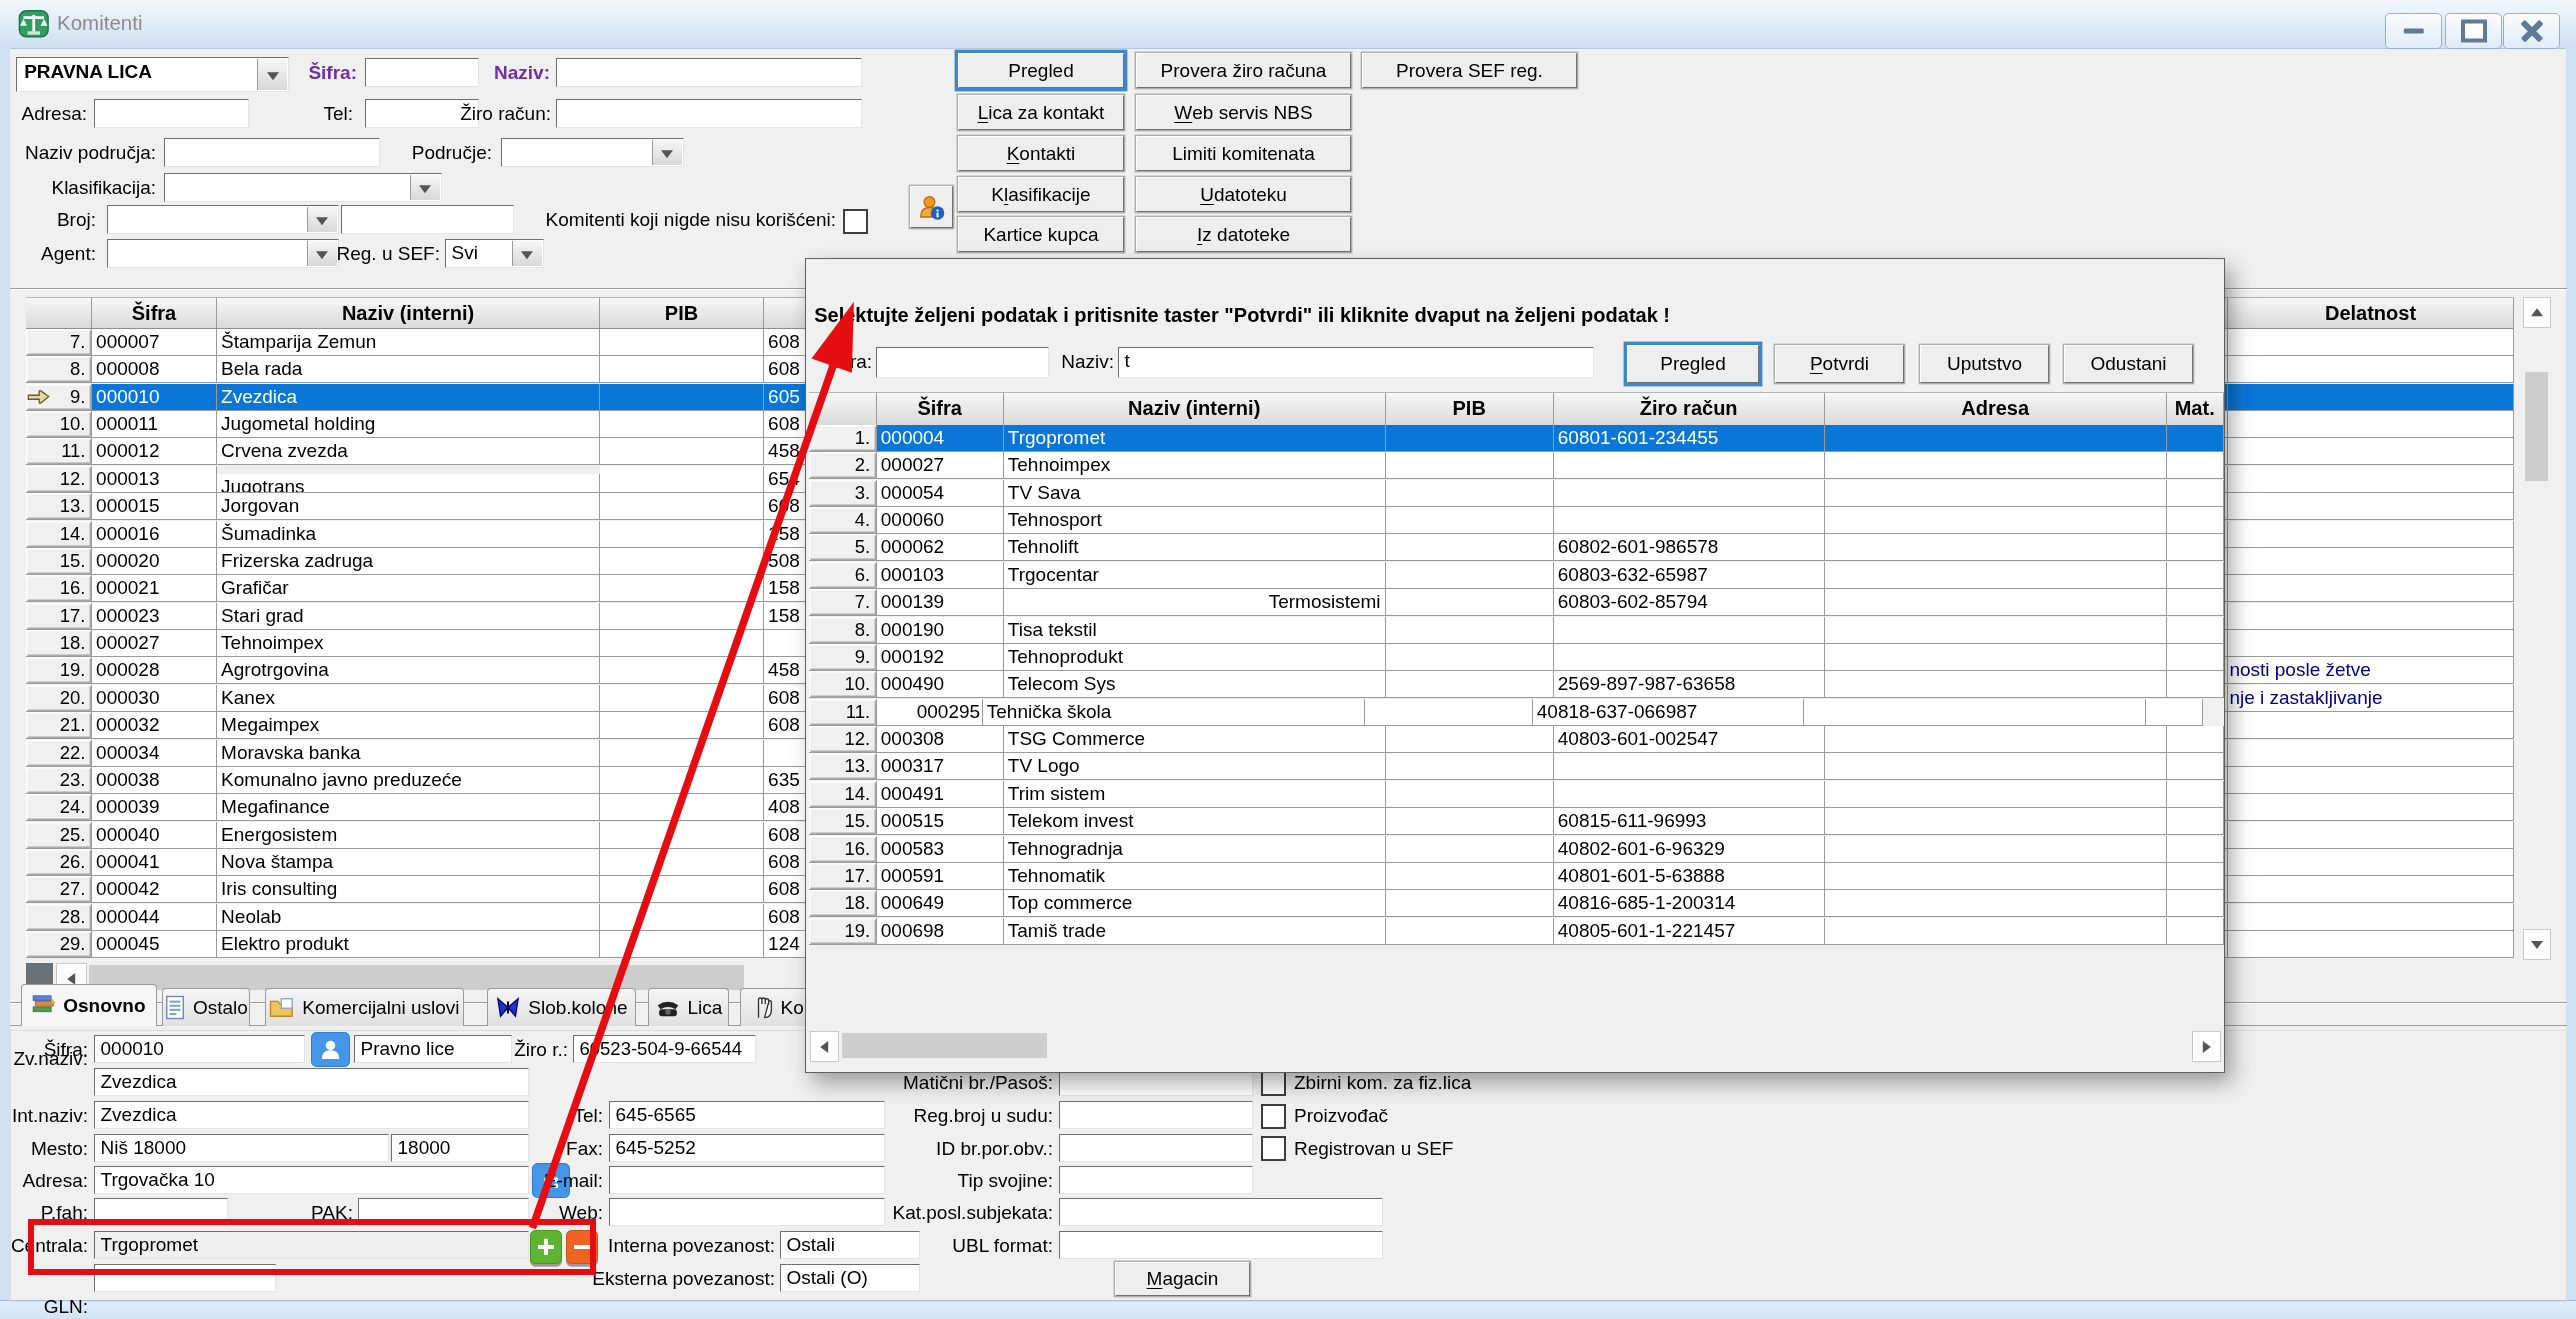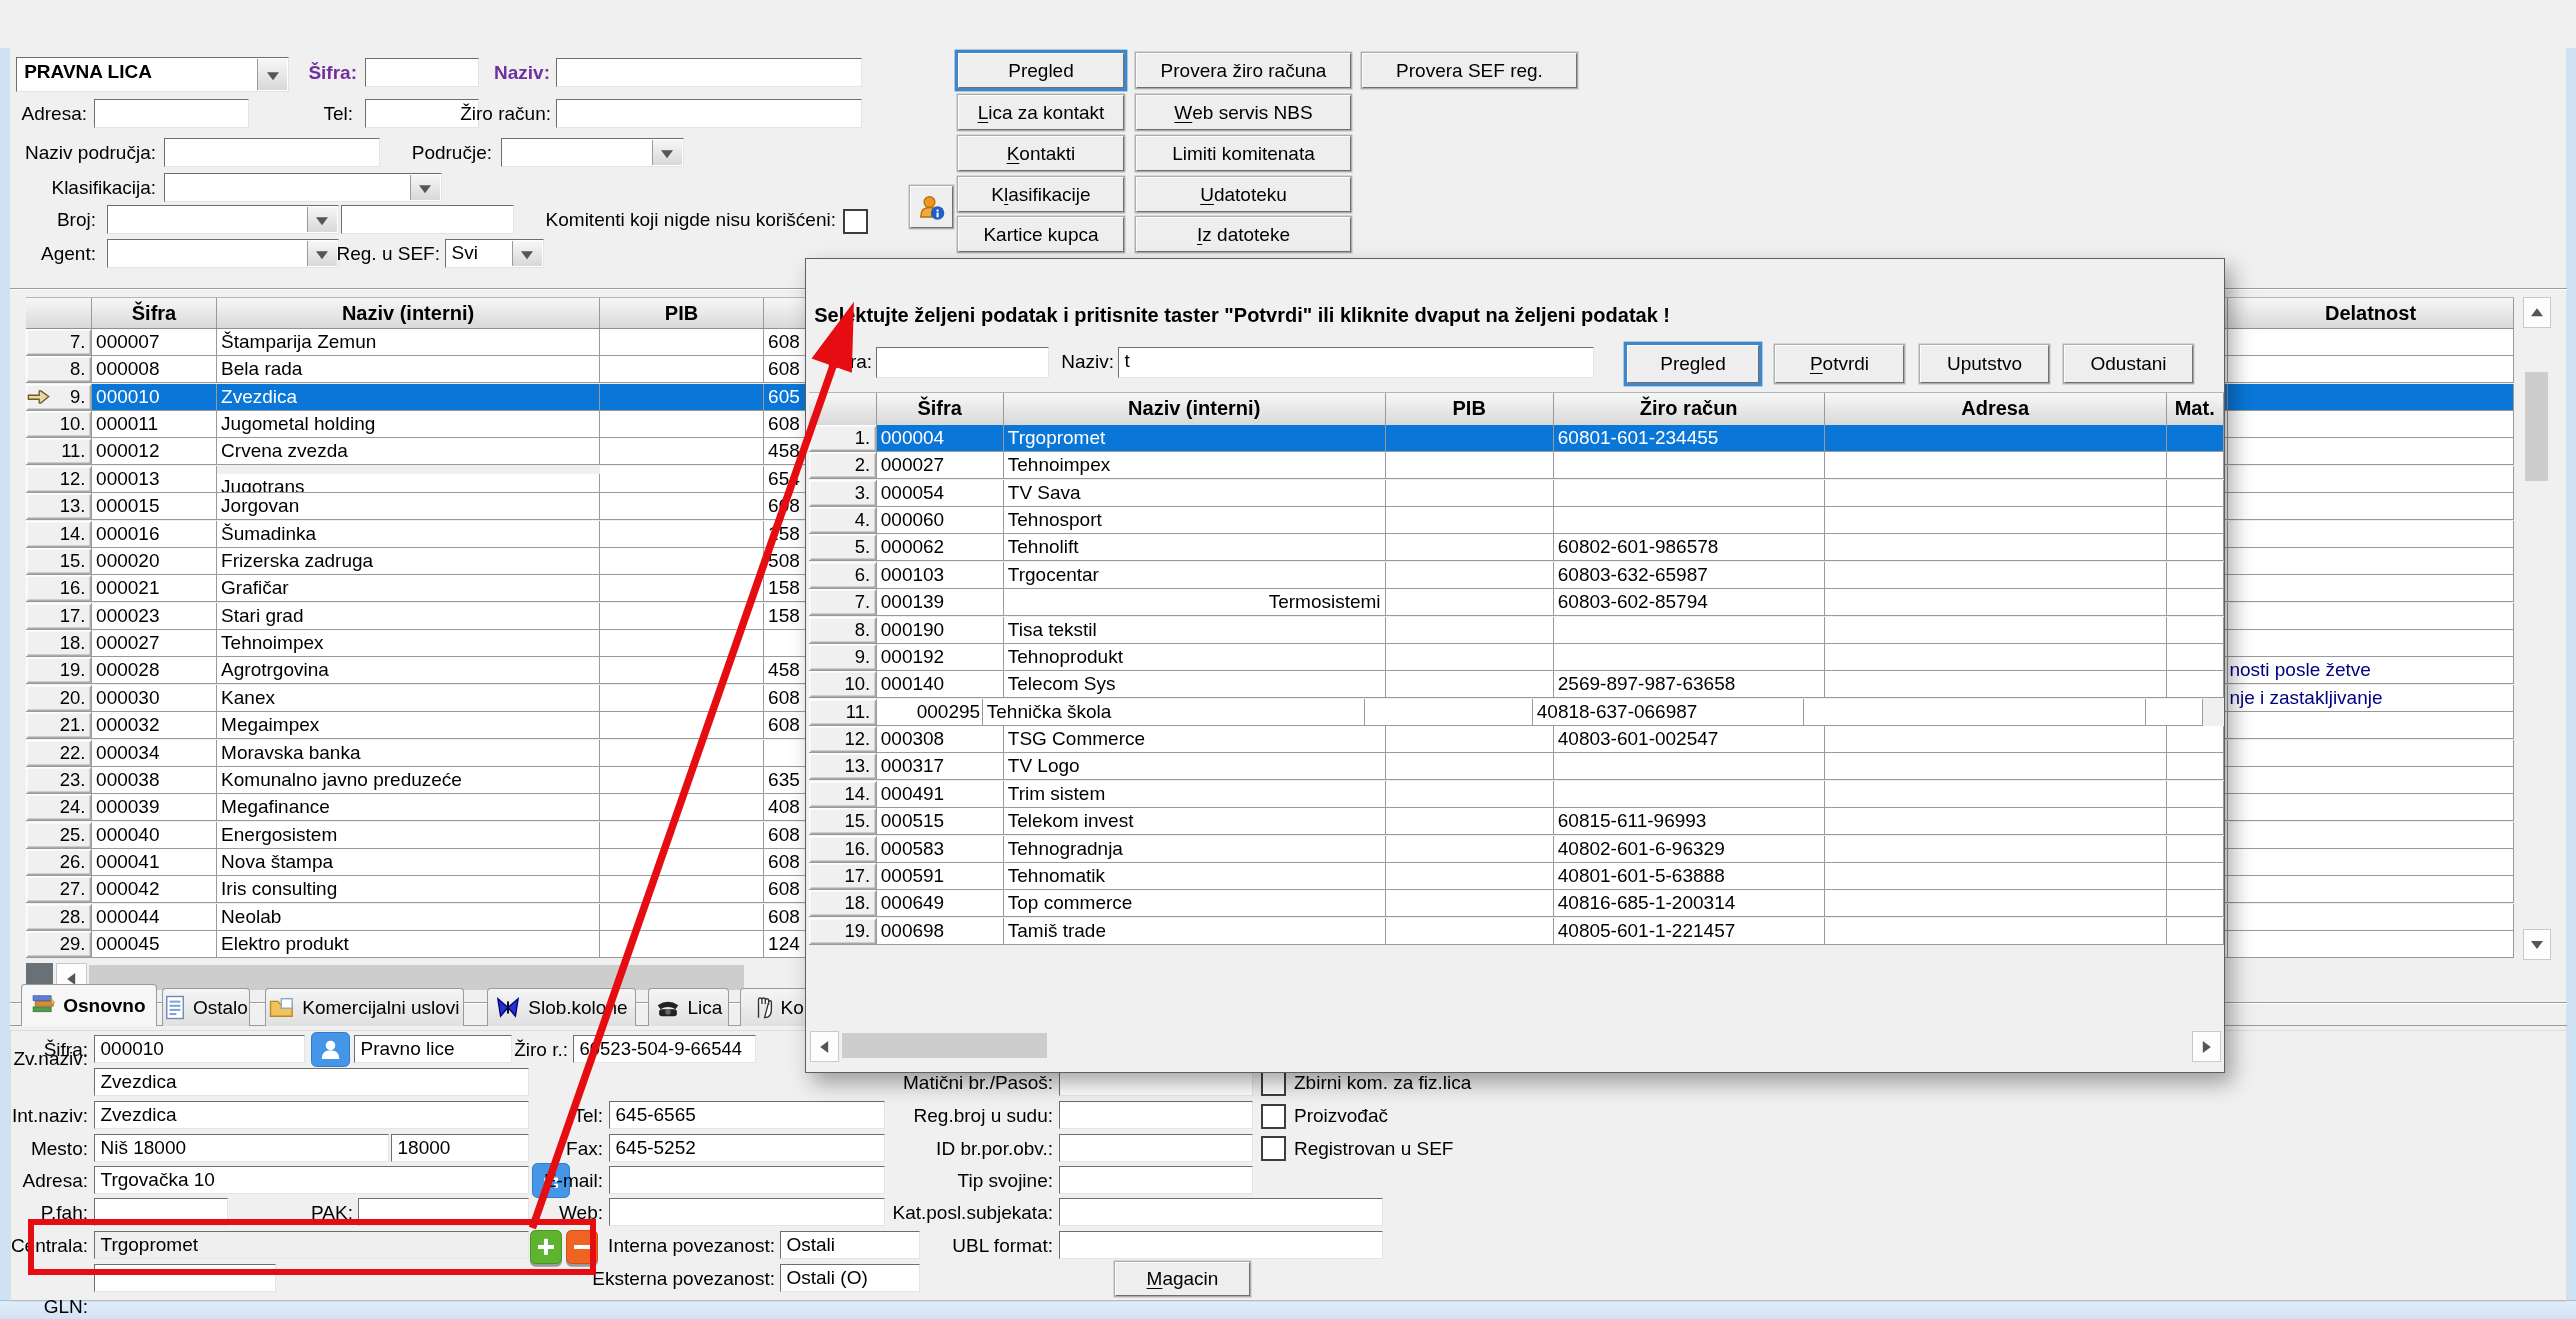--- a/index.html
+++ b/index.html
@@ -68,20 +68,41 @@
   
   #red-rect{left:28px;top:1219px;width:556px;height:44px;border:6.8px solid #e60d12;z-index:90;}
   #arrow-svg{left:0;top:0;z-index:95;pointer-events:none;}
   u{text-underline-offset:2.7px;}
 </style>
 </head>
 <body>
 
 <div id="screen">
 
+  <div id="titlebar" class="abs">
+    <svg class="abs" style="left:18px;top:8.2px" width="31.5" height="31.5" viewBox="0 0 46 46">
+      <rect x="2" y="4" width="42" height="38" rx="10" fill="#2e9e62" stroke="#1c7544" stroke-width="2"></rect>
+      <rect x="21" y="10" width="4" height="24" fill="#fff"></rect>
+      <rect x="8" y="12" width="30" height="4" fill="#fff"></rect>
+      <path d="M8 16 L3 26 L13 26 Z" fill="#fff"></path>
+      <path d="M38 16 L33 26 L43 26 Z" fill="#fff"></path>
+      <rect x="14" y="34" width="18" height="5" fill="#cfead9"></rect>
+    </svg>
+    <div id="win-title" class="abs">Komitenti</div>
+    <div class="winbtn abs" style="left:2385px">
+        <span class="wb-glyph bar"></span>
+      </div>
+    <div class="winbtn abs" style="left:2445px">
+        <span class="wb-glyph boxg"></span>
+      </div>
+    <div class="winbtn abs" style="left:2503px">
+        <span class="xg1"></span>
+        <span class="xg2"></span>
+      </div>
+  </div>
 
   <div class="abs side" style="left:0;top:48px;width:9.6px;height:1271px"></div>
   <div class="abs side" style="left:2566px;top:48px;width:9.6px;height:1271px"></div>
   <div class="abs" style="left:0;top:1300px;width:2576px;height:19px;background:linear-gradient(#e2eefa,#cfe2f4);border-top:0.7px solid #a8bed6"></div>
 
   <div class="abs combo" style="left:16.4px;top:57px;width:271px;height:33px;background:#fff;border:1.4px solid;border-color:#6e6e6e #e4e4e4 #e4e4e4 #6e6e6e">
     <span class="abs" style="left:6.8px;top:2.7px;font-weight:bold">PRAVNA LICA</span>
     <span class="arrow-btn">
         <i class="tri-down"></i>
       </span>
@@ -684,21 +705,21 @@
           <div class="numcell" style="width: 68px; line-height: 26px; padding-right: 5.5px; box-sizing: border-box;">9.</div>
           <div class="gcell" style="width: 127px;">000192</div>
           <div class="gcell" style="width: 382px;">Tehnoprodukt</div>
           <div class="gcell" style="width: 168px;"></div>
           <div class="gcell" style="width: 271px;"></div>
           <div class="gcell" style="width: 342px;"></div>
           <div class="gcell" style="width: 57px;"></div>
         </div>
         <div class="grid-row" style="top: 246px; left: 0px;">
           <div class="numcell" style="width: 68px; line-height: 26px; padding-right: 5.5px; box-sizing: border-box;">10.</div>
-          <div class="gcell" style="width: 127px;">000140</div>
+          <div class="gcell" style="width: 127px;">000490</div>
           <div class="gcell" style="width: 382px;">Telecom Sys</div>
           <div class="gcell" style="width: 168px;"></div>
           <div class="gcell" style="width: 271px;">2569-897-987-63658</div>
           <div class="gcell" style="width: 342px;"></div>
           <div class="gcell" style="width: 57px;"></div>
         </div>
         <div class="grid-row" style="top: 274px; left: 0px;">
           <div class="numcell" style="width: 68px; line-height: 26px; padding-right: 5.5px; box-sizing: border-box;">11.</div>
           <div class="gcell" style="width: 106px; padding-left: 40px;">000295</div>
           <div class="gcell" style="width: 382px;">Tehnička škola</div>

